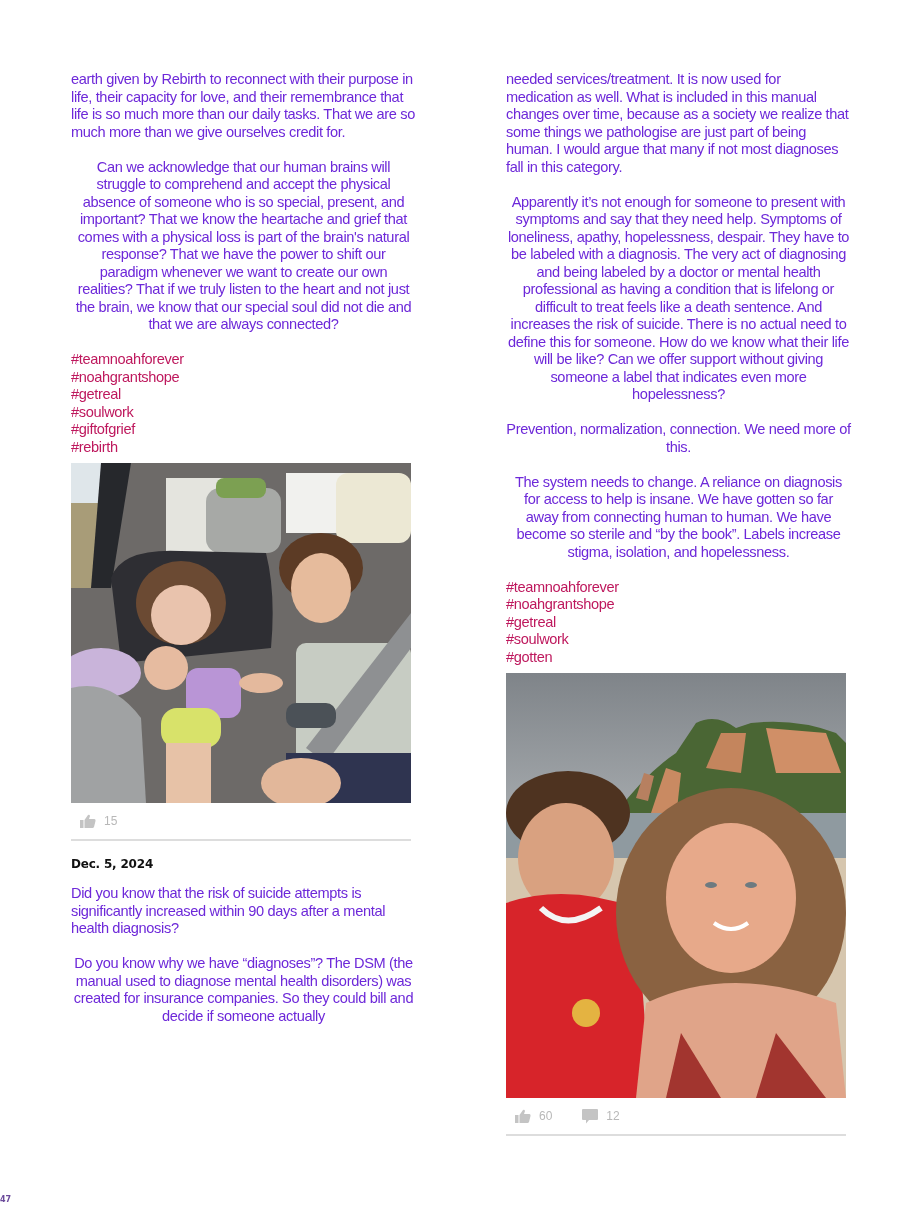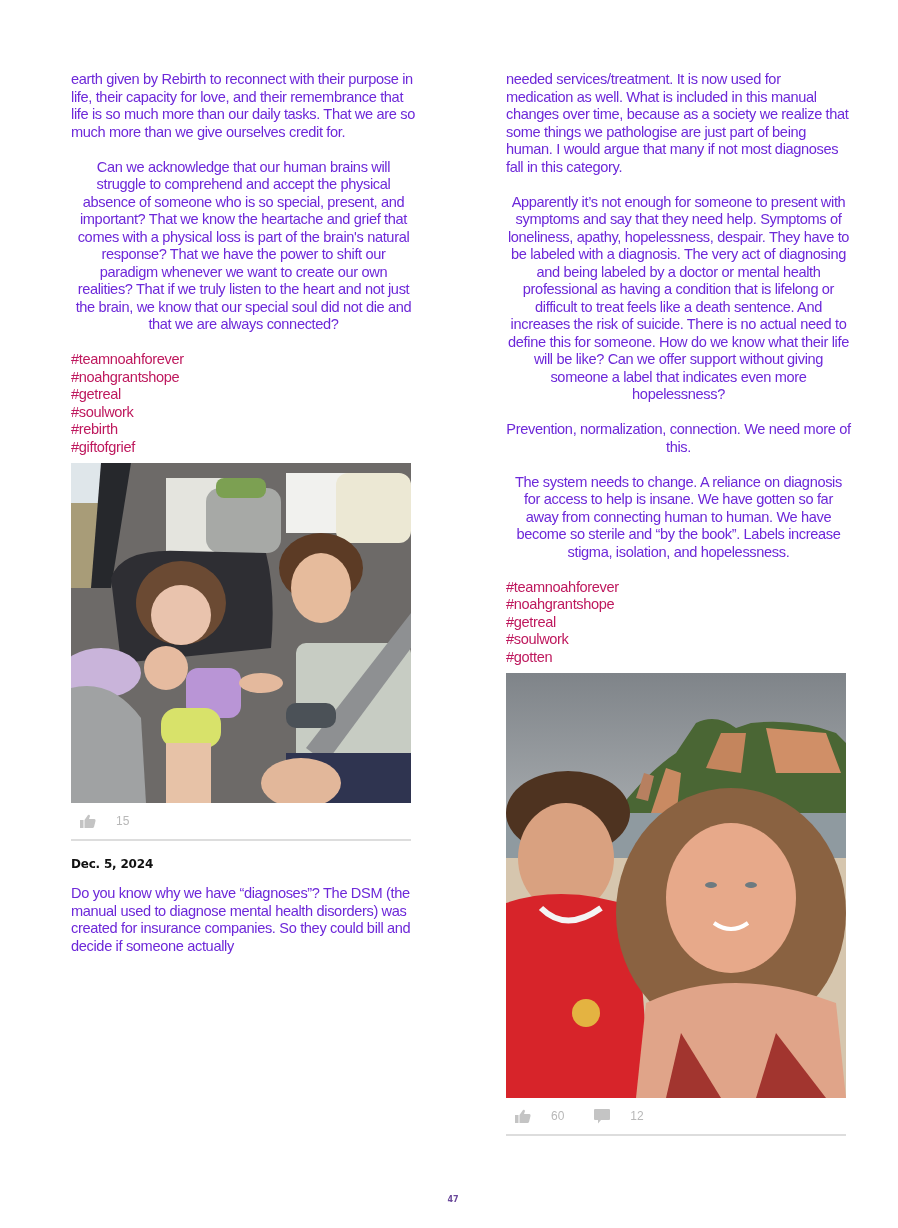--- a/index.html
+++ b/index.html
@@ -10,40 +10,40 @@
     .col-right { left: 506px; top: 71px; }
     .para { font-size: 14.6px; line-height: 17.5px; letter-spacing: -0.35px; color: #6d28d9; white-space: pre-line; }
     .para + .para { margin-top: 17.5px; text-align: center; }
     .tags { margin-top: 17.5px; font-size: 14.6px; line-height: 17.5px; letter-spacing: -0.35px; color: #be185d; }
     .tag { display: block; }
     .photo { position: relative; width: 340px; overflow: hidden; margin-top: 7px; }
     .photo-1 { height: 340px; background:
       linear-gradient(180deg, rgba(0,0,0,0) 0%, rgba(0,0,0,0) 100%); }
     .photo-2 { height: 425px; }
     .meta { position: relative; width: 340px; height: 38px; border-bottom: 2px solid #dddddd; display: flex; align-items: center; padding-left: 9px; gap: 8px; }
-    .meta-item { display: flex; align-items: center; gap: 20px; margin-right: 22px; }
+    .meta-item { display: flex; align-items: center; gap: 8px; margin-right: 22px; }
     .meta-count { font-size: 12px; color: #b8b8b8; }
     .date { font-family: "DejaVu Sans", sans-serif; font-weight: bold; font-size: 12px; color: #111111; margin-top: 16px; margin-bottom: 14px; letter-spacing: -0.2px; }
-    .page-number { position: absolute; left: 0; width: 898px; top: 1195px; text-align: center; font-family: "DejaVu Sans", sans-serif; font-size: 8px; font-weight: bold; color: #6b4a9b; padding-left: 8px; }
+    .page-number { position: absolute; left: 0; width: 898px; top: 1195px; font-family: "DejaVu Sans", sans-serif; font-size: 8px; font-weight: bold; color: #6b4a9b; }
     svg { display: block; }
   </style>
 </head>
 <body>
 
 <div class="col col-left">
   <p class="para">earth given by Rebirth to reconnect with their purpose in life, their capacity for love, and their remembrance that life is so much more than our daily tasks. That we are so much more than we give ourselves credit for.</p>
   <p class="para">Can we acknowledge that our human brains will struggle to comprehend and accept the physical absence of someone who is so special, present, and important? That we know the heartache and grief that comes with a physical loss is part of the brain's natural response? That we have the power to shift our paradigm whenever we want to create our own realities? That if we truly listen to the heart and not just the brain, we know that our special soul did not die and that we are always connected?</p>
 
   <div class="tags">
     <span class="tag">#teamnoahforever</span>
     <span class="tag">#noahgrantshope</span>
     <span class="tag">#getreal</span>
     <span class="tag">#soulwork</span>
+    <span class="tag">#giftofgrief</span>
     <span class="tag">#rebirth</span>
-    <span class="tag">#giftofgrief</span>
   </div>
 
   <div class="photo photo-1">
     <svg width="340" height="340" viewBox="0 0 340 340">
       <rect width="340" height="340" fill="#6d6a68"></rect>
 
       <rect x="0" y="0" width="40" height="125" fill="#dfe6ea"></rect>
       <rect x="0" y="40" width="35" height="85" fill="#a89c78"></rect>
 
       <polygon points="30,0 60,0 40,125 20,125" fill="#26282c"></polygon>
@@ -88,20 +88,21 @@
       <svg width="16" height="14" viewBox="0 0 16 14">
         <rect x="0" y="6" width="3.5" height="8" fill="#c4c4c4"></rect>
         <path d="M4.5 6 L8 1 Q9.5 0 10 2 L9 5 L14.5 5 Q16 5.5 15.5 7 L14 13 Q13.5 14 12.5 14 L4.5 14 Z" fill="#c4c4c4"></path>
       </svg>
       <span class="meta-count">15</span>
     </div>
   </div>
 
   <div class="date">Dec. 5, 2024</div>
 
+  <p class="para">Did you know that the risk of suicide attempts is significantly increased within 90 days after a mental health diagnosis?</p>
   <p class="para">Do you know why we have “diagnoses”? The DSM (the manual used to diagnose mental health disorders) was created for insurance companies. So they could bill and decide if someone actually</p>
 </div>
 
 <div class="col col-right">
   <p class="para">needed services/treatment. It is now used for medication as well. What is included in this manual changes over time, because as a society we realize that some things we pathologise are just part of being human. I would argue that many if not most diagnoses fall in this category.</p>
   <p class="para">Apparently it’s not enough for someone to present with symptoms and say that they need help. Symptoms of loneliness, apathy, hopelessness, despair. They have to be labeled with a diagnosis. The very act of diagnosing and being labeled by a doctor or mental health professional as having a condition that is lifelong or difficult to treat feels like a death sentence. And increases the risk of suicide. There is no actual need to define this for someone. How do we know what their life will be like? Can we offer support without giving someone a label that indicates even more hopelessness?</p>
   <p class="para">Prevention, normalization, connection. We need more of this.</p>
   <p class="para">The system needs to change. A reliance on diagnosis for access to help is insane. We have gotten so far away from connecting human to human. We have become so sterile and “by the book”. Labels increase stigma, isolation, and hopelessness.</p>
 
   <div class="tags">

